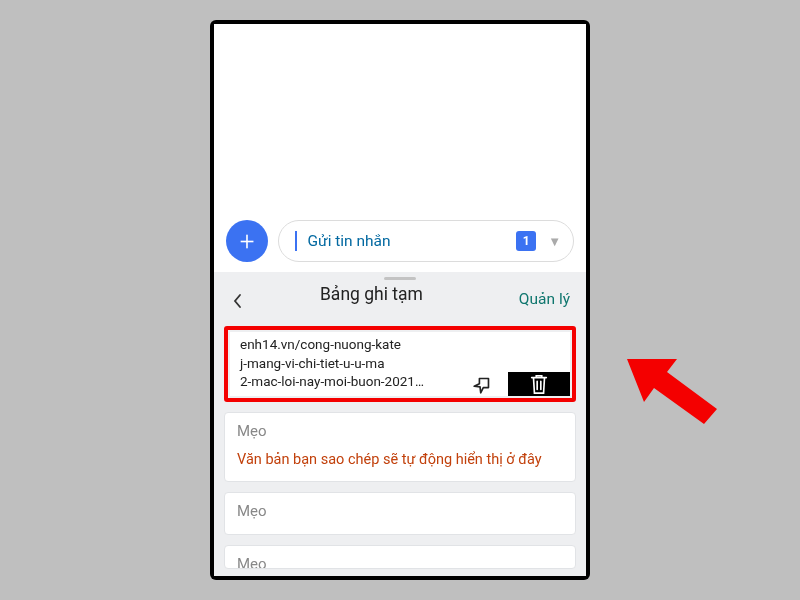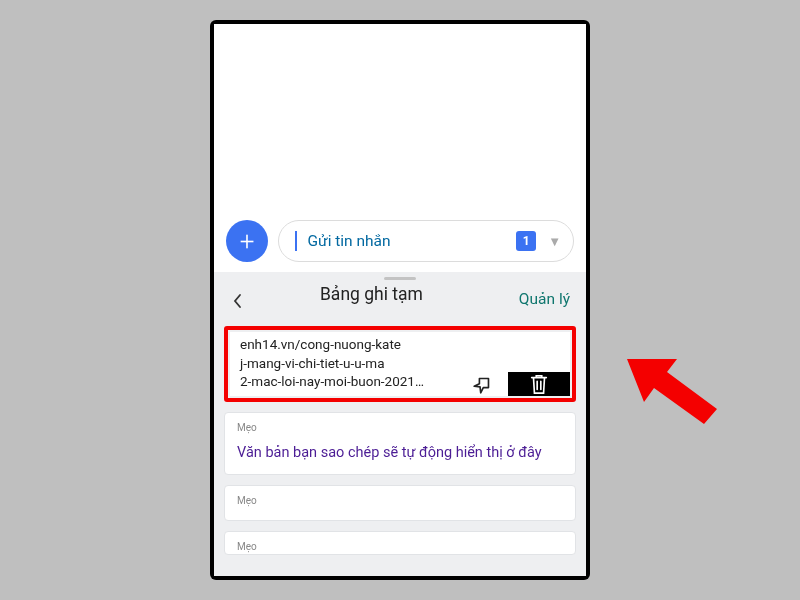--- a/index.html
+++ b/index.html
@@ -188,28 +188,28 @@
       justify-content: center;
     }
     .trash-icon { width: 22px; height: 24px; }
     .tip-card {
       background: #fff;
       border: 1.5px solid #e1e3e6;
       border-radius: 4px;
       padding: 9px 12px 11px 12px;
     }
     .tip-label {
-      font-size: 10px;
+      font-size: 15px;
       color: #888;
       margin-bottom: 3px;
     }
     .tip-text {
       font-size: 14.5px;
       line-height: 1.35;
-      color: #4c1d95;
+      color: #c2410c;
       margin-top: 10px;
     }
     .tip-card.cut {
       height: 24px;
       overflow: hidden;
       padding-bottom: 0;
     }
     .arrow {
       position: absolute;
       right: 78px;

